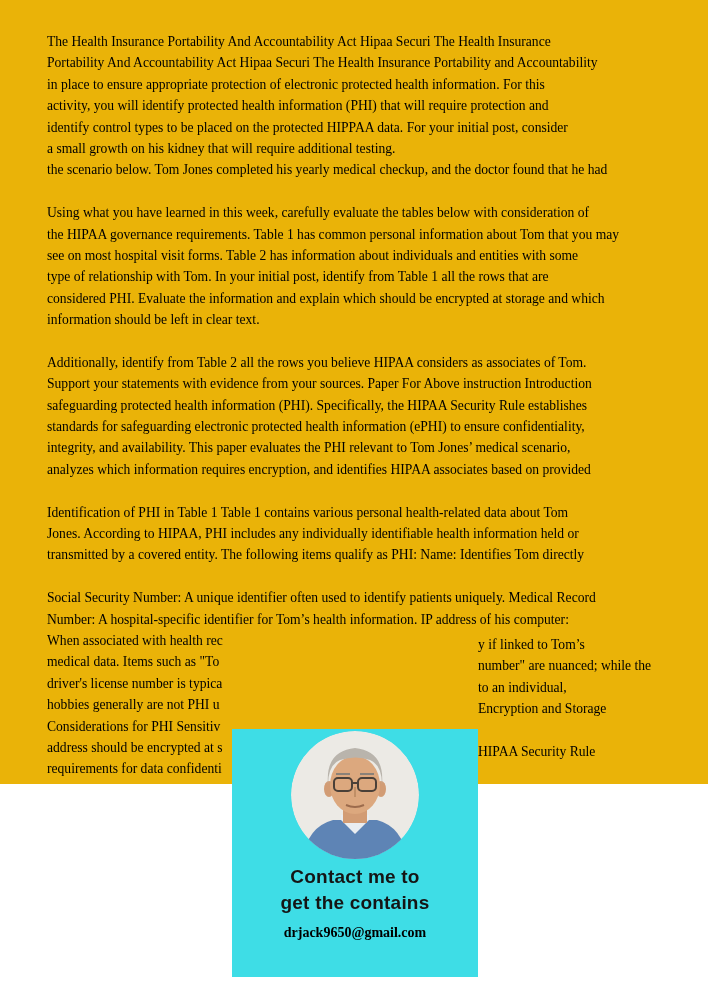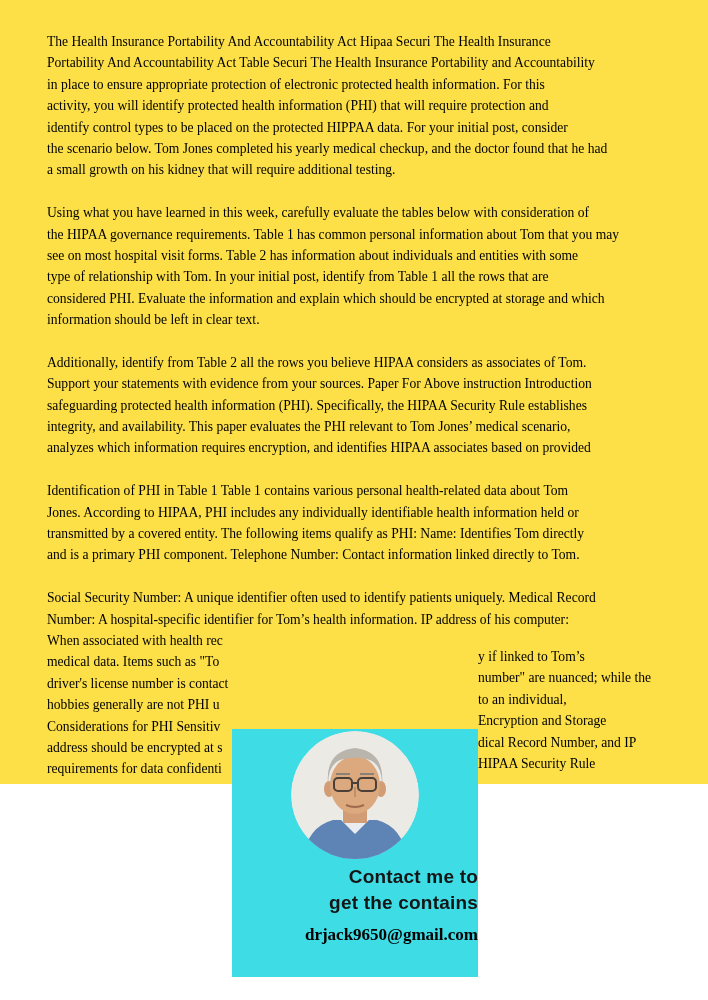--- a/index.html
+++ b/index.html
@@ -9,42 +9,42 @@
     width: 708px;
     height: 1000px;
     overflow: hidden;
     font-family: "Liberation Serif", serif;
     color: #000000;
   }
   .page {
     position: relative;
     width: 708px;
     height: 784px;
-    background: #fde047;
+    background: #eab308;
   }
   .doc {
     position: absolute;
     left: 47px;
     top: 31px;
     width: 616px;
     font-size: 13.6px;
     line-height: 21.4px;
   }
   .para {
     margin: 0 0 21.4px 0;
   }
   .line {
     position: relative;
     height: 21.4px;
     white-space: nowrap;
   }
   .frag-right {
     position: absolute;
     left: 431px;
-    top: 16px;
+    top: 4px;
   }
   .overlay {
     position: absolute;
     left: 232px;
     top: 729px;
     width: 246px;
     height: 248px;
     text-align: center;
     box-sizing: border-box;
   }
@@ -60,75 +60,75 @@
     font-weight: 700;
     font-size: 19px;
     line-height: 26px;
     color: #151515;
     margin-top: 5px;
     letter-spacing: 0.2px;
   }
   .email {
     font-family: "Liberation Serif", serif;
     font-weight: 700;
-    font-size: 17px;
+    font-size: 14px;
     color: #000000;
     margin-top: 9px;
   }
 </style>
 </head>
 <body>
 
 <div class="page">
 
   <div id="doc" class="doc">
       <div class="para">
         <div class="line">The Health Insurance Portability And Accountability Act Hipaa Securi The Health Insurance</div>
-        <div class="line">Portability And Accountability Act Table Securi The Health Insurance Portability and Accountability</div>
+        <div class="line">Portability And Accountability Act Hipaa Securi The Health Insurance Portability and Accountability</div>
         <div class="line">in place to ensure appropriate protection of electronic protected health information. For this</div>
         <div class="line">activity, you will identify protected health information (PHI) that will require protection and</div>
         <div class="line">identify control types to be placed on the protected HIPPAA data. For your initial post, consider</div>
+        <div class="line">a small growth on his kidney that will require additional testing.</div>
         <div class="line">the scenario below. Tom Jones completed his yearly medical checkup, and the doctor found that he had</div>
-        <div class="line">a small growth on his kidney that will require additional testing.</div>
       </div>
       <div class="para">
         <div class="line">Using what you have learned in this week, carefully evaluate the tables below with consideration of</div>
         <div class="line">the HIPAA governance requirements. Table 1 has common personal information about Tom that you may</div>
         <div class="line">see on most hospital visit forms. Table 2 has information about individuals and entities with some</div>
         <div class="line">type of relationship with Tom. In your initial post, identify from Table 1 all the rows that are</div>
         <div class="line">considered PHI. Evaluate the information and explain which should be encrypted at storage and which</div>
         <div class="line">information should be left in clear text.</div>
       </div>
       <div class="para">
         <div class="line">Additionally, identify from Table 2 all the rows you believe HIPAA considers as associates of Tom.</div>
         <div class="line">Support your statements with evidence from your sources. Paper For Above instruction Introduction</div>
         <div class="line">safeguarding protected health information (PHI). Specifically, the HIPAA Security Rule establishes</div>
+        <div class="line">standards for safeguarding electronic protected health information (ePHI) to ensure confidentiality,</div>
         <div class="line">integrity, and availability. This paper evaluates the PHI relevant to Tom Jones’ medical scenario,</div>
         <div class="line">analyzes which information requires encryption, and identifies HIPAA associates based on provided</div>
       </div>
       <div class="para">
         <div class="line">Identification of PHI in Table 1 Table 1 contains various personal health-related data about Tom</div>
         <div class="line">Jones. According to HIPAA, PHI includes any individually identifiable health information held or</div>
         <div class="line">transmitted by a covered entity. The following items qualify as PHI: Name: Identifies Tom directly</div>
-        <div class="line">and is a primary PHI component. Telephone Number: Contact information linked directly to Tom.</div>
       </div>
       <div class="para">
         <div class="line">Social Security Number: A unique identifier often used to identify patients uniquely. Medical Record</div>
         <div class="line">Number: A hospital-specific identifier for Tom’s health information. IP address of his computer:</div>
         <div class="line"><span>When associated with health rec</span><span class="frag-right">y if linked to Tom’s</span></div>
         <div class="line"><span>medical data. Items such as "To</span><span class="frag-right">number" are nuanced; while the</span></div>
-        <div class="line"><span>driver's license number is contact</span><span class="frag-right">to an individual,</span></div>
+        <div class="line"><span>driver's license number is typica</span><span class="frag-right">to an individual,</span></div>
         <div class="line"><span>hobbies generally are not PHI u</span><span class="frag-right">Encryption and Storage</span></div>
-        <div class="line"><span>Considerations for PHI Sensitiv</span><span class="frag-right">dical Record Number, and IP</span></div>
+        <div class="line"><span>Considerations for PHI Sensitiv</span></div>
         <div class="line"><span>address should be encrypted at s</span><span class="frag-right">HIPAA Security Rule</span></div>
         <div class="line"><span>requirements for data confidenti</span><span class="frag-right"></span></div>
       </div>
     </div>
 
-  <div id="overlay" class="overlay" style="background: rgb(62, 221, 230); text-align: right;">
+  <div id="overlay" class="overlay" style="background: rgb(62, 221, 230);">
     <div class="photo-wrap">
       <svg viewBox="0 0 128 128" width="128" height="128" aria-hidden="true">
         <circle cx="64" cy="64" r="64" fill="#ECEAE5"></circle>
         <path d="M12 128 Q16 96 42 89 L86 89 Q112 96 116 128 Z" fill="#5E84B5"></path>
         <path d="M50 89 L64 103 L78 89 L78 84 L50 84 Z" fill="#E9EDF1"></path>
         <rect x="52" y="72" width="24" height="20" fill="#D29C74"></rect>
         <ellipse cx="38" cy="58" rx="5" ry="8" fill="#D29C74"></ellipse>
         <ellipse cx="90" cy="58" rx="5" ry="8" fill="#D29C74"></ellipse>
         <ellipse cx="64" cy="54" rx="25" ry="29" fill="#DCA87E"></ellipse>
         <path d="M37 54 Q34 20 64 17 Q94 20 91 54 Q91 34 79 29 Q65 24 49 29 Q37 34 37 54 Z" fill="#B9B4AC"></path>

